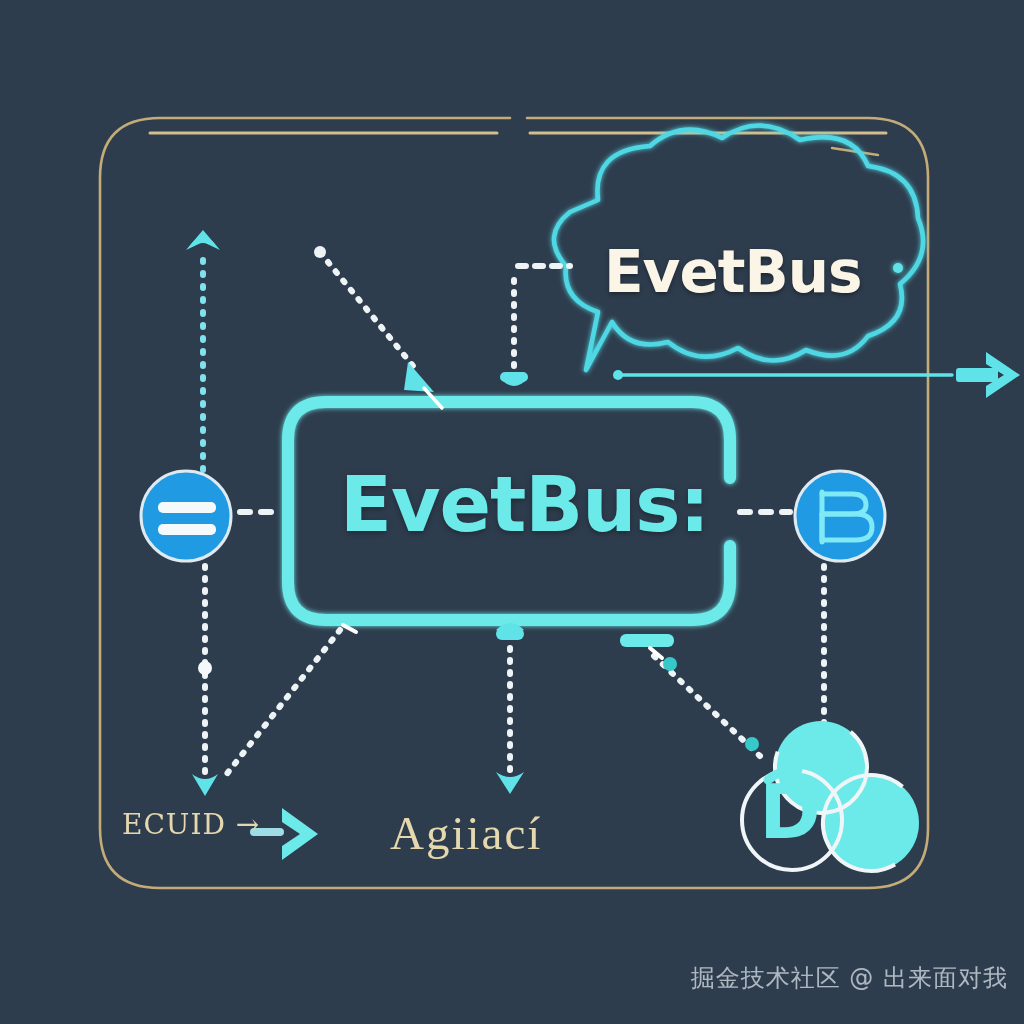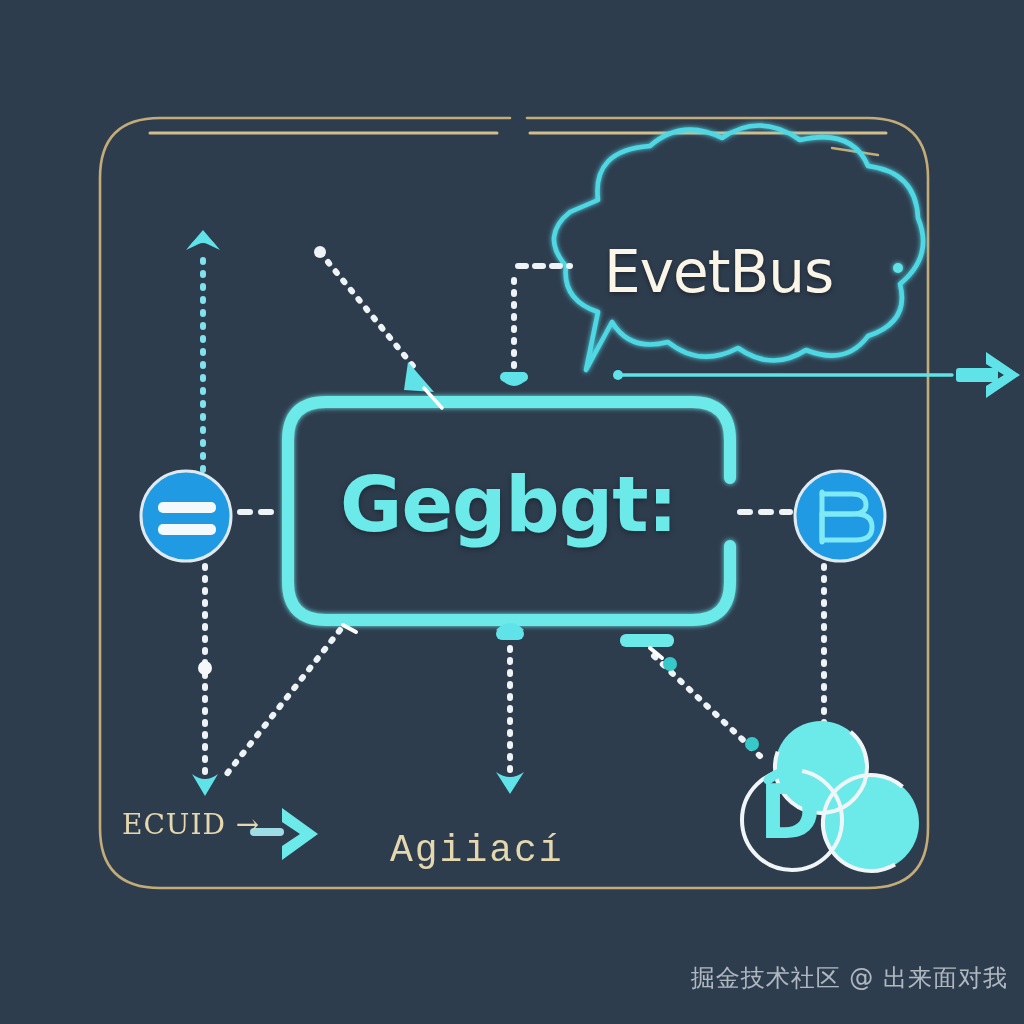--- a/index.html
+++ b/index.html
@@ -15,38 +15,37 @@
   .lbl{position:absolute;white-space:nowrap;pointer-events:none;}
 
   .lbl-registry{
     left:118px;top:176px;
     font-size:35px;color:#f4f6f4;letter-spacing:.5px;
     font-family:"DejaVu Sans","Liberation Sans",sans-serif;
     text-shadow:0 1px 3px rgba(0,0,0,.45);
   }
   .lbl-eventbus{
     left:604px;top:238px;
-    font-size:58px;font-weight:normal;color:#faf5e6;letter-spacing:-1px;
+    font-size:58px;font-weight:bold;color:#faf5e6;letter-spacing:-1px;
     text-shadow:0 2px 5px rgba(0,0,0,.4);
   }
   .lbl-core{
     left:340px;top:460px;
     font-size:76px;font-weight:bold;color:#6ce9e9;letter-spacing:-1px;
     text-shadow:0 2px 6px rgba(0,0,0,.35);
   }
   .lbl-ecuid{
     left:122px;top:808px;
     font-size:28px;color:#e5d8ae;letter-spacing:1px;
     font-family:"DejaVu Serif","Liberation Serif",serif;
   }
   .lbl-agiiaci{
     left:390px;top:806px;
-    font-size:38px;color:#e5d8ae;letter-spacing:2px;
-    font-family:Liberation Mono, monospace;
-    margin-top:23px;
+    font-size:47px;color:#e5d8ae;letter-spacing:2px;
+    font-family:Liberation Serif, serif;
   }
 
   .watermark-big{
     position:absolute;right:12px;top:938px;
     font-size:46px;font-weight:bold;color:rgba(205,214,222,.17);
     letter-spacing:2px;pointer-events:none;
   }
   .watermark{
     position:absolute;right:16px;top:962px;
     font-size:24px;color:rgba(225,232,238,.72);
@@ -210,18 +209,18 @@
       <path d="M 768 780 Q 782 768 798 770" fill="none" stroke="#6ce9e9" stroke-width="9" stroke-linecap="round"></path>
     </g>
 
     <g>
       <rect x="250" y="828" width="34" height="8" rx="4" fill="#9fdde6"></rect>
       <path d="M 282 808 L 318 834 L 282 860 L 282 846 L 300 834 L 282 822 Z" fill="#6ce9e9"></path>
     </g>
   </svg>
 
   <div class="lbl lbl-eventbus">EvetBus</div>
-  <div class="lbl lbl-core">Gegbgt:</div>
+  <div class="lbl lbl-core">EvetBus:</div>
   <div class="lbl lbl-ecuid">ECUID →</div>
   <div class="lbl lbl-agiiaci">Agiiací</div>
 
   <div class="watermark">掘金技术社区 @ 出来面对我</div>
 </div>
 
 </body></html>

